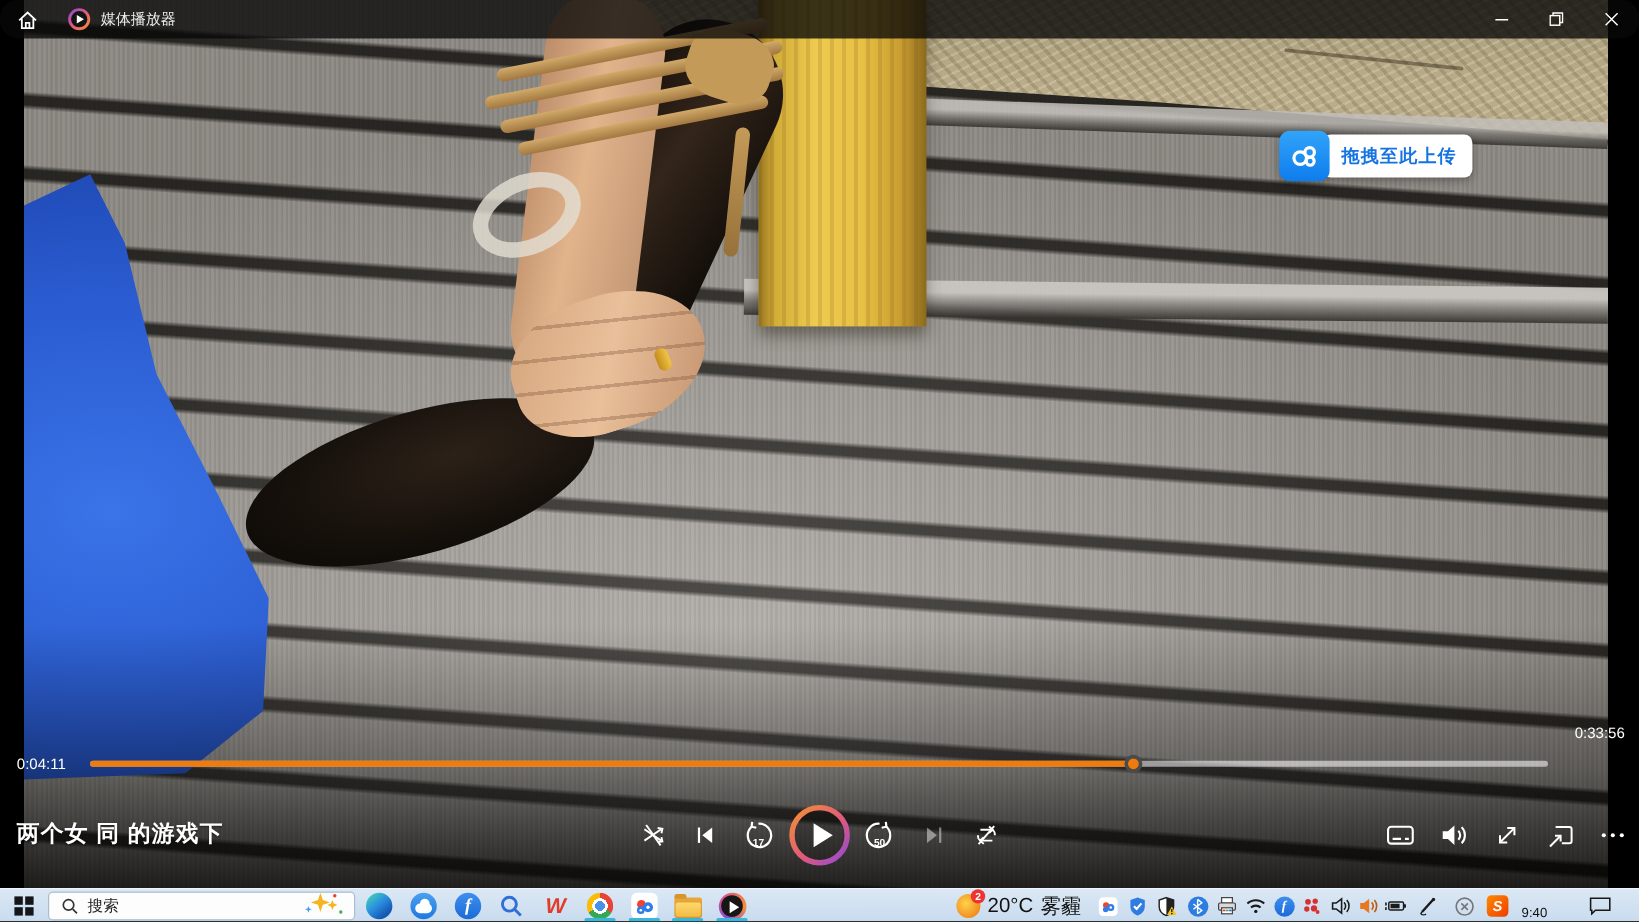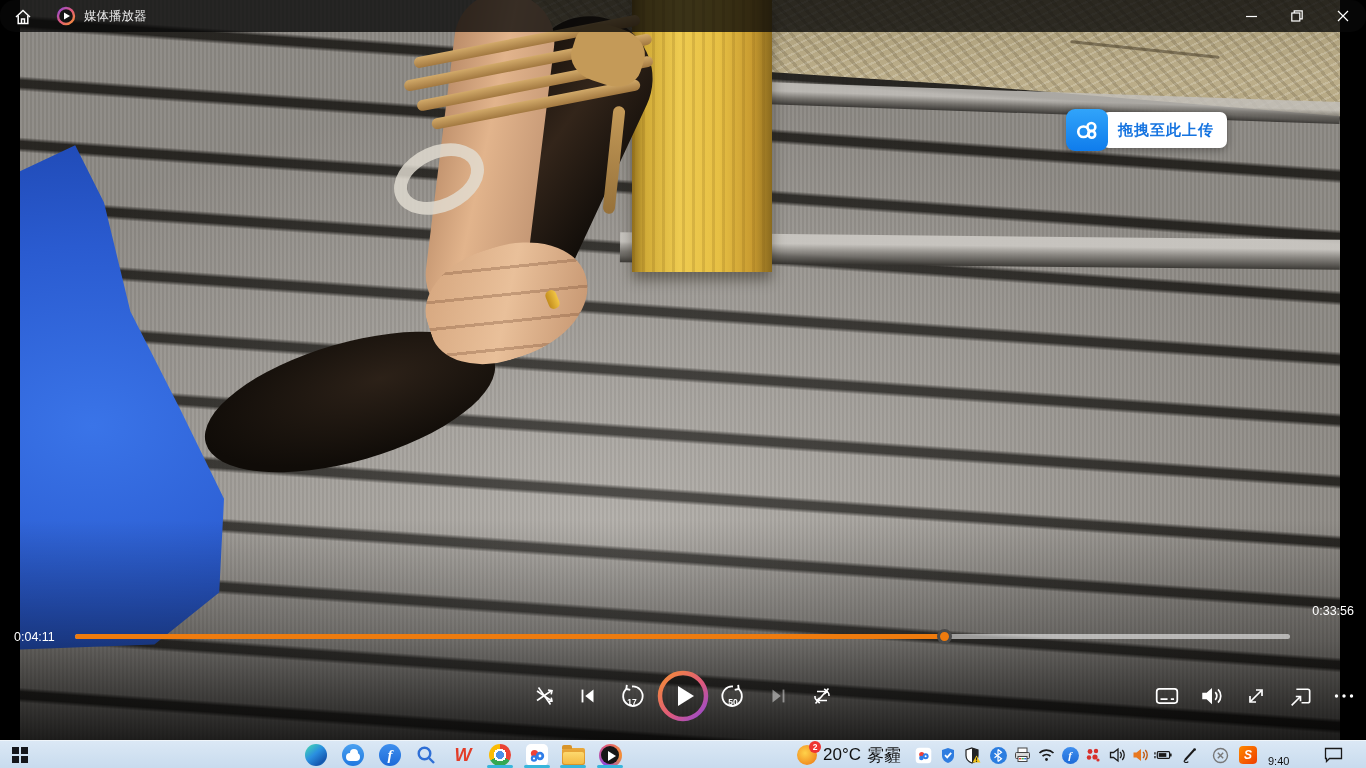--- a/index.html
+++ b/index.html
@@ -172,20 +172,21 @@
 
     <div class="bottom-shade"></div>
 
     <div class="time-label time-cur">0:04:11</div>
     <div class="progress">
       <div class="progress-played" style="width: 71.6%;"></div>
       <div class="progress-handle" style="left: 71.6%;"></div>
     </div>
     <div class="time-label time-tot">0:33:56</div>
 
+    <div class="video-title">两个女 同 的游戏下</div>
 
     <div class="ctl" style="left:531px;">
       <svg width="24" height="24" viewBox="0 0 24 24" stroke="#fff" stroke-width="1.6" fill="none">
         <path d="M4,16.5 L18,7"></path>
           <path d="M15,6 L19,6.6 L18.2,10.4"></path>
         <path d="M4,7 L18,16.5"></path>
           <path d="M15,17.8 L19,17.2 L18.2,13.6"></path>
         <path d="M5.5,3.5 L17.5,20.5"></path>
       </svg>
     </div>
@@ -315,20 +316,36 @@
   </div>
 
   <div class="taskbar">
     <div class="start">
       <span class="winlogo">
           <span></span>
           <span></span>
           <span></span>
           <span></span>
         </span>
+    </div>
+    <div class="searchbox">
+      <svg width="14" height="14" viewBox="0 0 16 16" stroke="#333" stroke-width="1.6" fill="none">
+        <circle cx="7" cy="7" r="5"></circle>
+          <path d="M11,11 L15,15"></path>
+      </svg>
+      <span class="stext">搜索</span>
+      <span class="sparkles">
+        <svg width="34" height="20" viewBox="0 0 34 20">
+          <path d="M14,1 L16,7 L22,9 L16,11 L14,17 L12,11 L6,9 L12,7 Z" fill="#f5b51e"></path>
+          <path d="M24,7 L25.2,10 L28.2,11.2 L25.2,12.4 L24,15.4 L22.8,12.4 L19.8,11.2 L22.8,10 Z" fill="#f5b51e"></path>
+          <path d="M4,12 L4.8,14 L6.8,14.8 L4.8,15.6 L4,17.6 L3.2,15.6 L1.2,14.8 L3.2,14 Z" fill="#3aa0f0"></path>
+          <circle cx="26" cy="3.5" r="1.4" fill="#e0402e"></circle>
+            <circle cx="31" cy="17" r="1.4" fill="#3cae4a"></circle>
+        </svg>
+      </span>
     </div>
 
     <div class="tb-icon" style="left:303px;">
         <span class="edge-ic"></span>
       </div>
     <div class="tb-icon" style="left:340px;">
       <span class="cloud-ic">
           <b></b>
           <i></i>
         </span>

